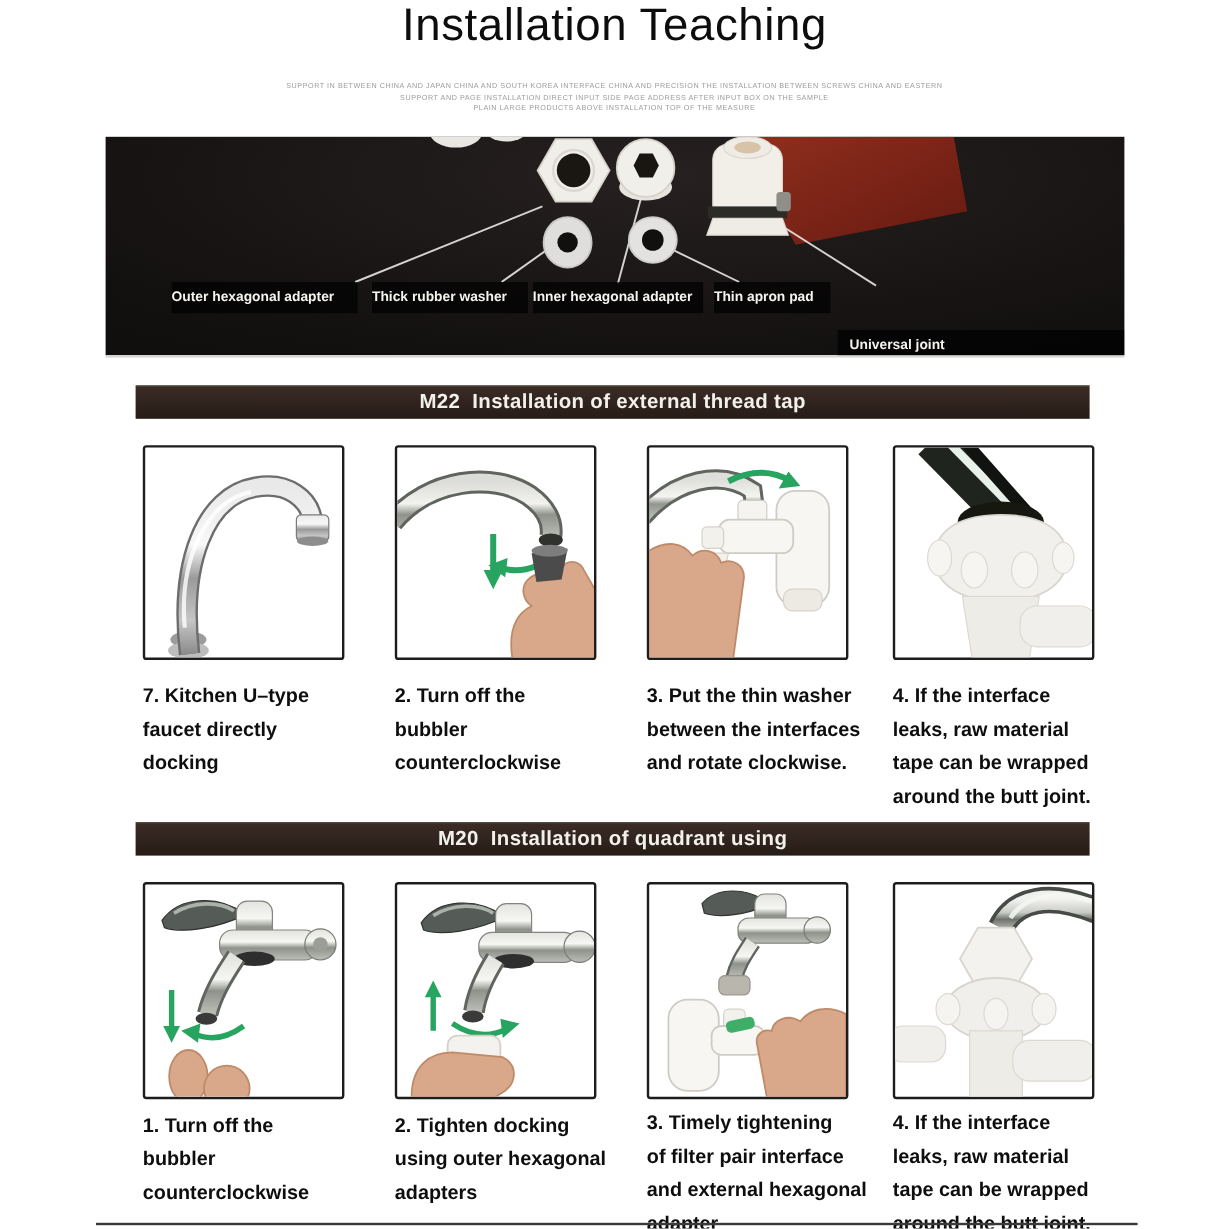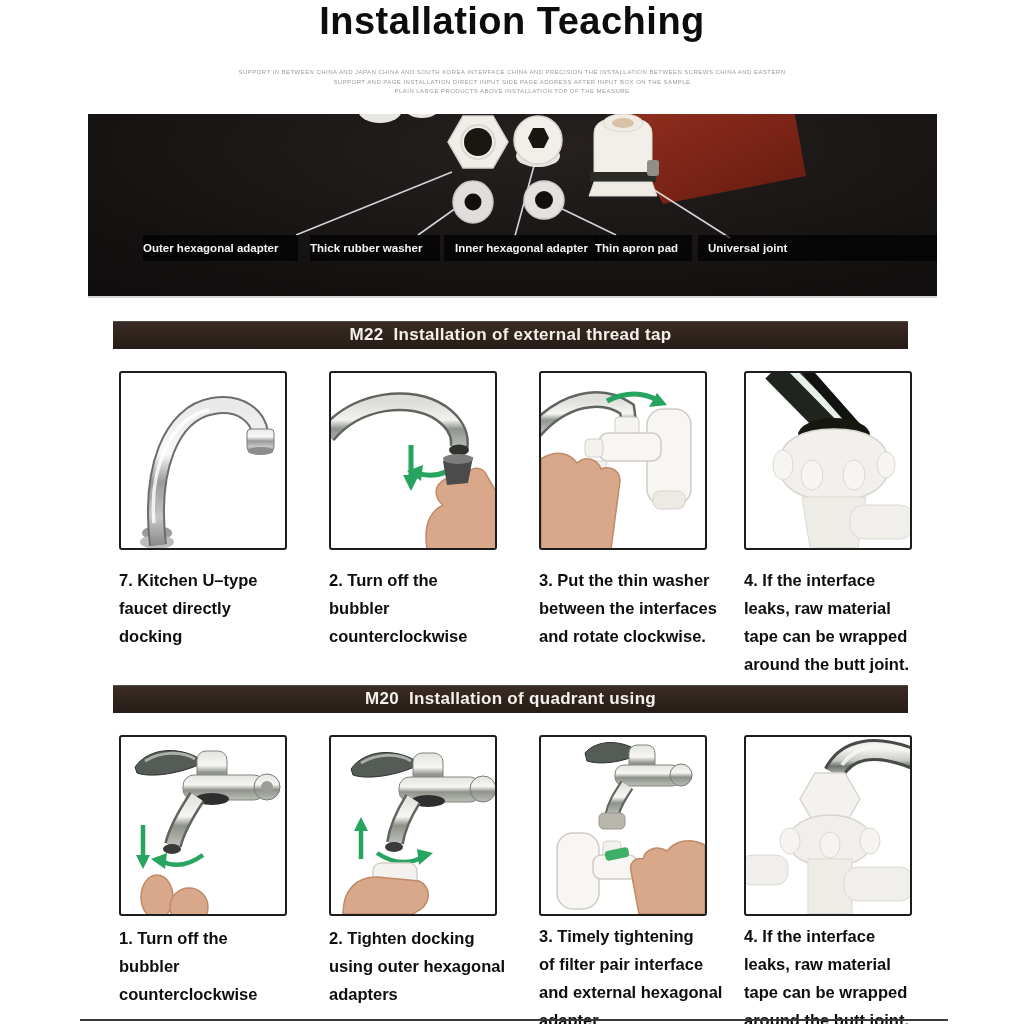--- a/index.html
+++ b/index.html
@@ -2,21 +2,21 @@
 <html><head>
 <meta charset="utf-8">
 <style>
   html,body{margin:0;padding:0;background:#ffffff;}
   .canvas{
     position:relative;width:1024px;height:1024px;background:#ffffff;
     font-family:"Liberation Sans","DejaVu Sans",sans-serif;overflow:hidden;
   }
   .title{
     position:absolute;top:0px;left:0;width:100%;text-align:center;
-    font-size:38px;font-weight:700;letter-spacing:.5px;color:#0d0d0d;
+    font-size:38px;font-weight:400;letter-spacing:.5px;color:#0d0d0d;
   }
   .fine-print{
     position:absolute;top:68px;left:0;width:100%;text-align:center;
     color:#9b9b9b;font-size:6px;line-height:9.5px;letter-spacing:.45px;
     filter:blur(.4px);
   }
   .banner{
     position:absolute;left:88px;top:114px;width:849px;height:182px;
     background:radial-gradient(120% 150% at 55% 18%, #262120 0%, #131010 55%, #0b0909 100%);
     overflow:hidden;border-bottom:2px solid #d8d6d2;
@@ -110,23 +110,23 @@
         <circle cx="385" cy="88" r="8.5" fill="#12100e"></circle>
       </g>
 
       <g>
         <ellipse cx="456" cy="86" rx="20" ry="19" fill="#e3e2e1" stroke="#cccbc9" stroke-width="1.5"></ellipse>
         <circle cx="456" cy="86" r="9" fill="#12100e"></circle>
       </g>
     </svg>
     <div class="part-label" style="left:55px;width:155px;">Outer hexagonal adapter</div>
     <div class="part-label" style="left:222px;width:130px;">Thick rubber washer</div>
-    <div class="part-label" style="left:356px;width:142px;padding-left:11px;">Inner hexagonal adapter</div>
+    <div class="part-label" style="left:356px;width:142px;">Inner hexagonal adapter</div>
     <div class="part-label" style="left:507px;width:97px;">Thin apron pad</div>
-    <div class="part-label" style="left:610px;width:239px;text-align:left;padding-left:10px;box-sizing:border-box;">Universal joint</div>
+    <div class="part-label" style="left:610px;width:239px;text-align:left;padding-left:10px;box-sizing:border-box;margin-top:40px;">Universal joint</div>
   </div>
 
   <div class="section-bar" style="top:321px;">M22  Installation of external thread tap</div>
 
   <div class="row1">
     <div class="step-photo c1">
       <svg width="164" height="175" viewBox="0 0 164 175">
         <defs>
             <linearGradient id="ch1" x1="0" y1="0" x2="0" y2="1">
           <stop offset="0" stop-color="#e9e9e9"></stop>

